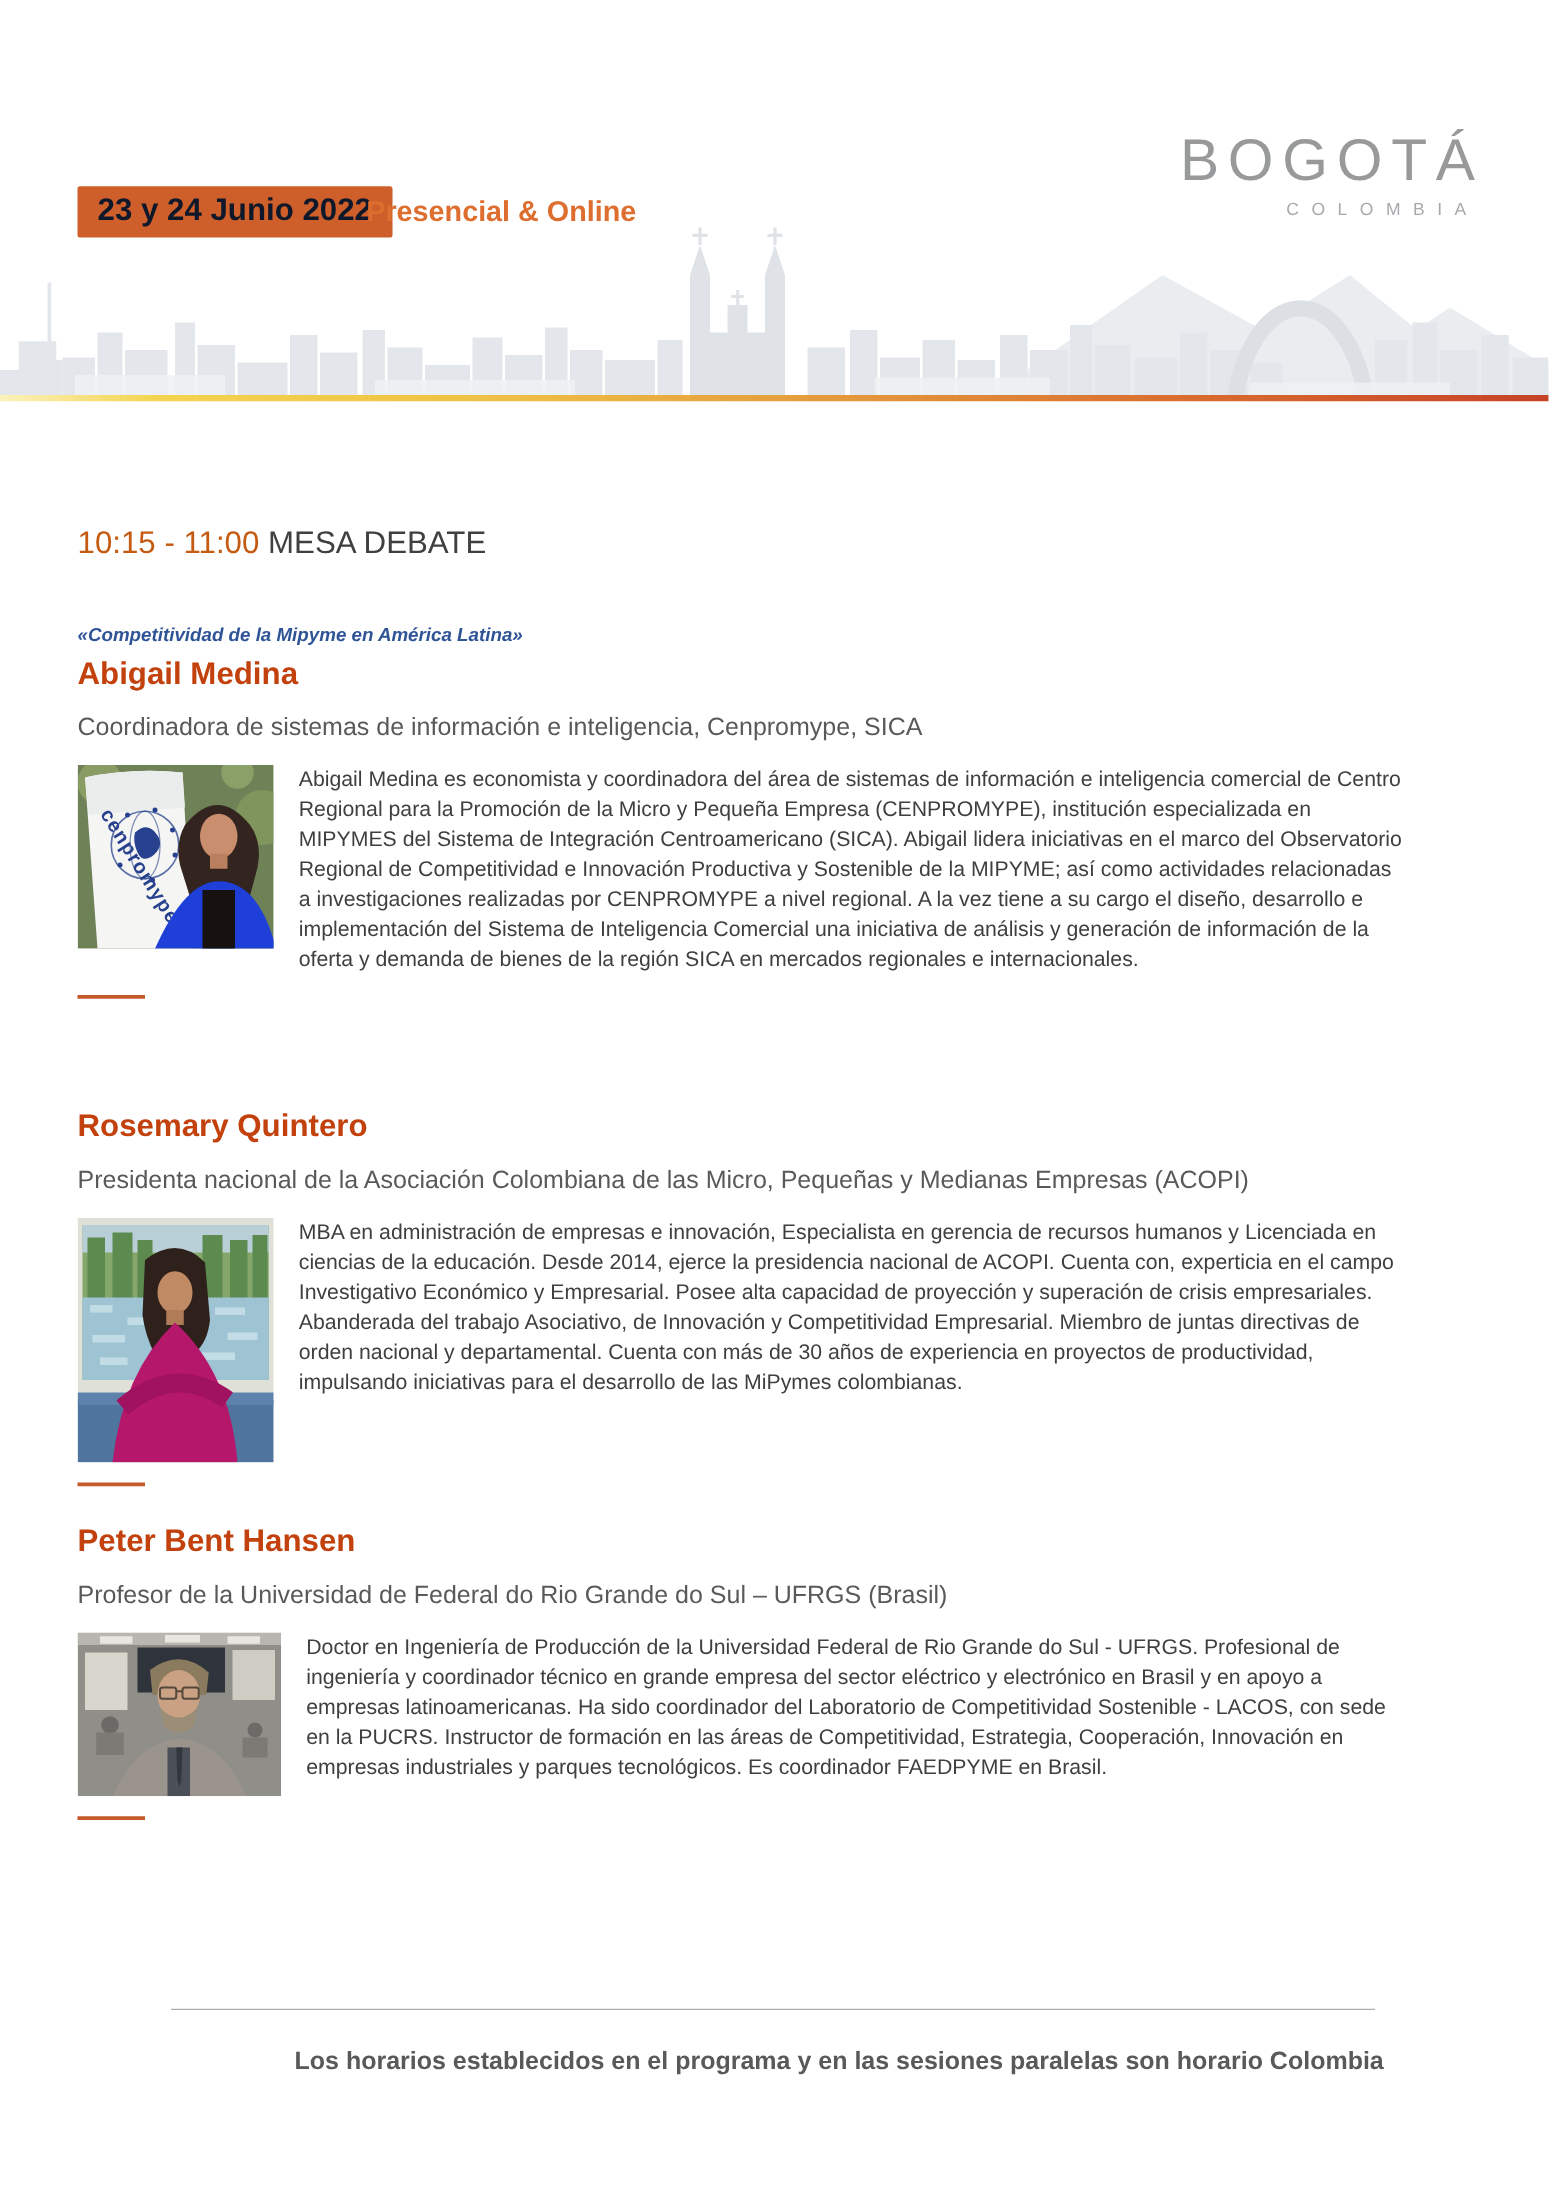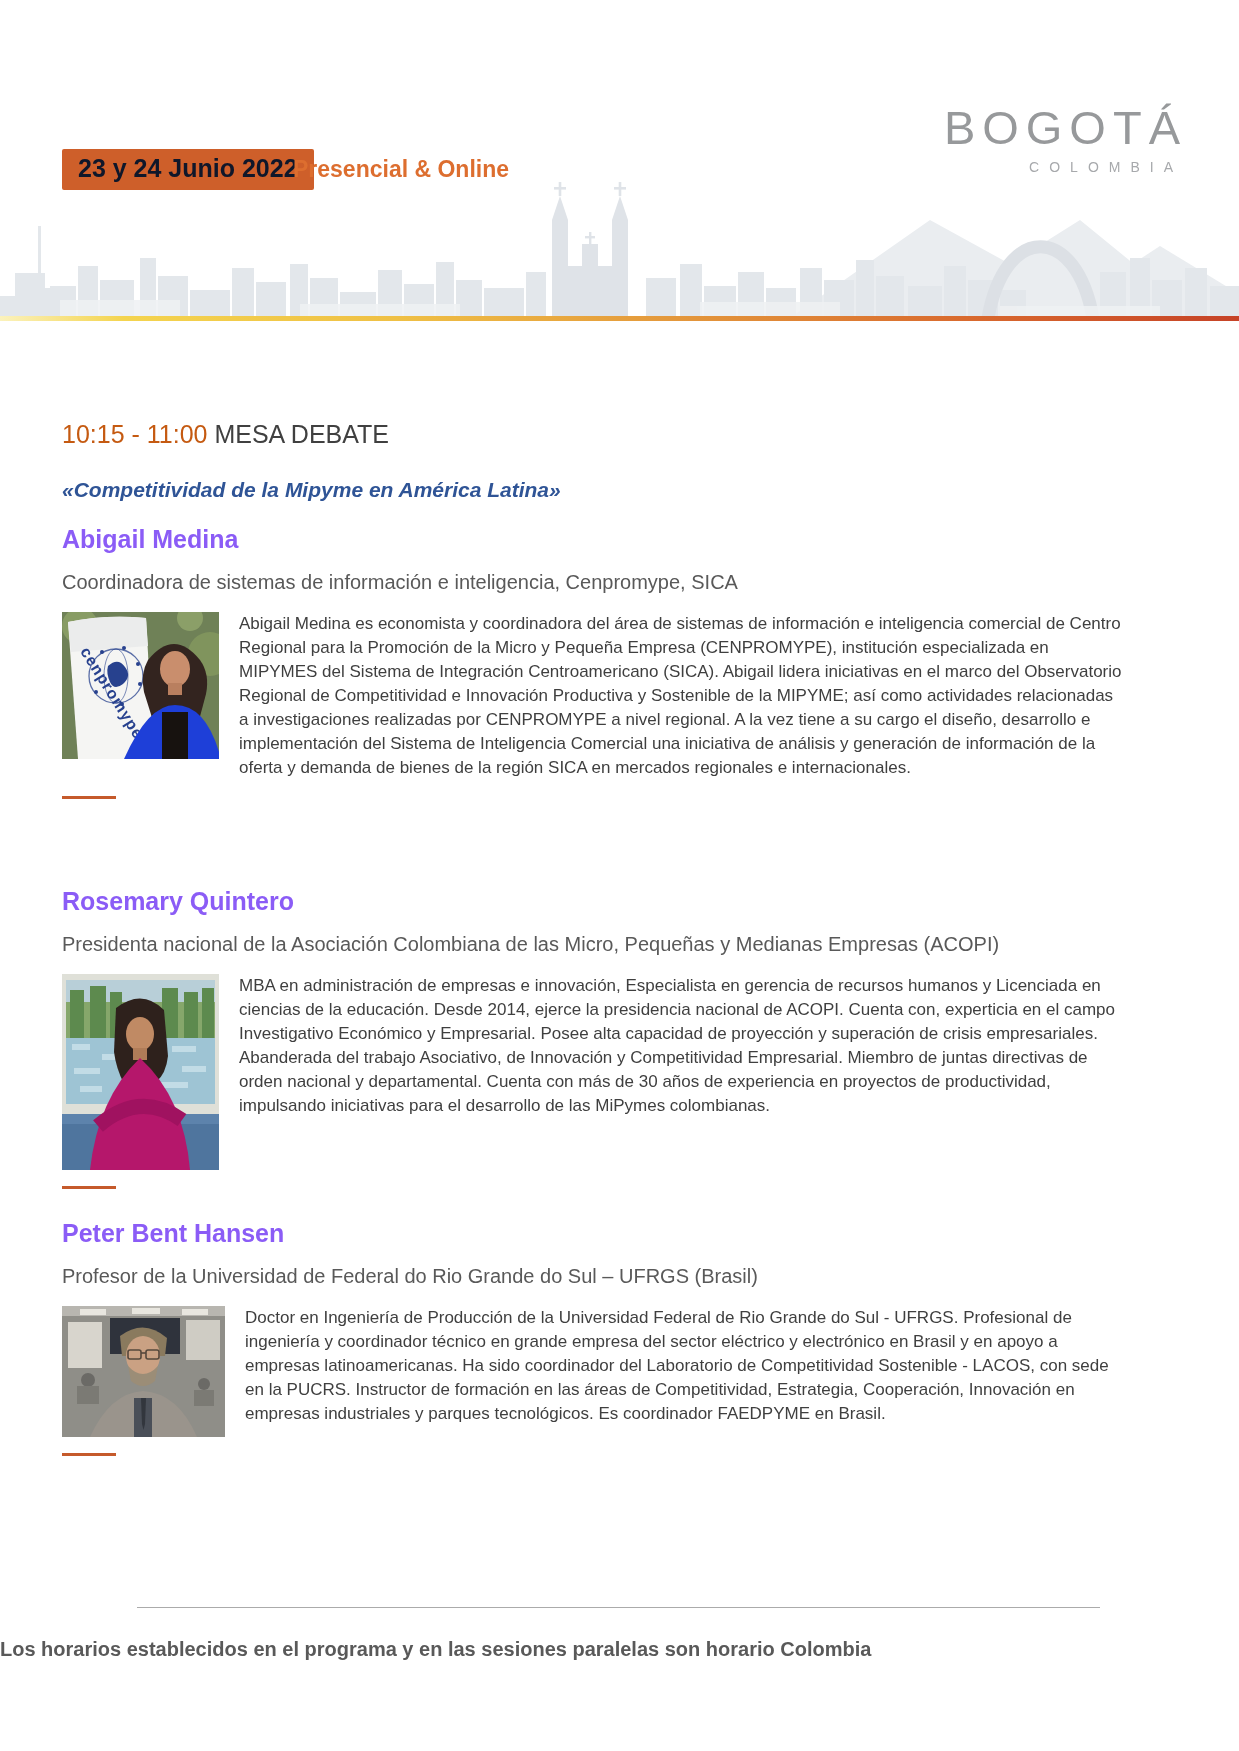--- a/index.html
+++ b/index.html
@@ -20,38 +20,38 @@
 
   .skyline { position:absolute; left:0; bottom:4px; width:1239px; height:150px; }
   .gradient-bar { position:absolute; left:0; top:316px; width:1239px; height:5px;
     background:linear-gradient(90deg,#FBF2BC 0%,#F4D44F 10%,#EFC045 32%,#E3953B 56%,#D96A2E 78%,#C64327 100%); }
 
   
   .content { position:absolute; left:62px; width:1115px; }
   .session-header { top:420px; font-size:25px; font-weight:400; }
   .session-time { color:#C55A11; }
   .session-type { color:#404040; }
-  .session-topic { top:478px; color:#2F5496; font-size:21px; font-weight:700; font-style:italic; }
+  .session-topic { top:500px; color:#2F5496; font-size:15px; font-weight:700; font-style:italic; }
 
   
   .speaker { position:absolute; left:62px; width:1115px; }
   .speaker-1 { top:524px; }
   .speaker-2 { top:886px; }
   .speaker-3 { top:1218px; }
-  .speaker-name { font-size:25px; font-weight:700; color:#8b5cf6; line-height:1.2; margin-bottom:16px; }
+  .speaker-name { font-size:25px; font-weight:700; color:#c2410c; line-height:1.2; margin-bottom:16px; }
   .speaker-role { font-size:20px; color:#595959; line-height:1.2; margin-bottom:18px; }
   .bio-row { display:flex; align-items:flex-start; }
   .speaker-photo { flex:0 0 auto; margin-right:20px; overflow:hidden; }
   .speaker-photo svg { display:block; }
   .speaker-bio { font-size:17px; line-height:24px; color:#3f3f3f; max-width:885px; }
   .section-divider { width:54px; border-top:3px solid #C55A2B; margin-top:16px; }
 
   
   .footer-rule { position:absolute; left:137px; top:1607px; width:963px; border-top:1px solid #ABABAB; }
-  .footer-note { position:absolute; left:0; top:1638px; width:1107px; text-align:left; font-size:20px; font-weight:700; color:#595959; }
+  .footer-note { position:absolute; left:0; top:1638px; width:1107px; text-align:right; font-size:20px; font-weight:700; color:#595959; }
 </style>
 </head>
 <body>
 
 <div class="page">
 
   <div class="header">
 
     <svg class="skyline" viewBox="0 0 1239 150" preserveAspectRatio="none" aria-hidden="true">
 

